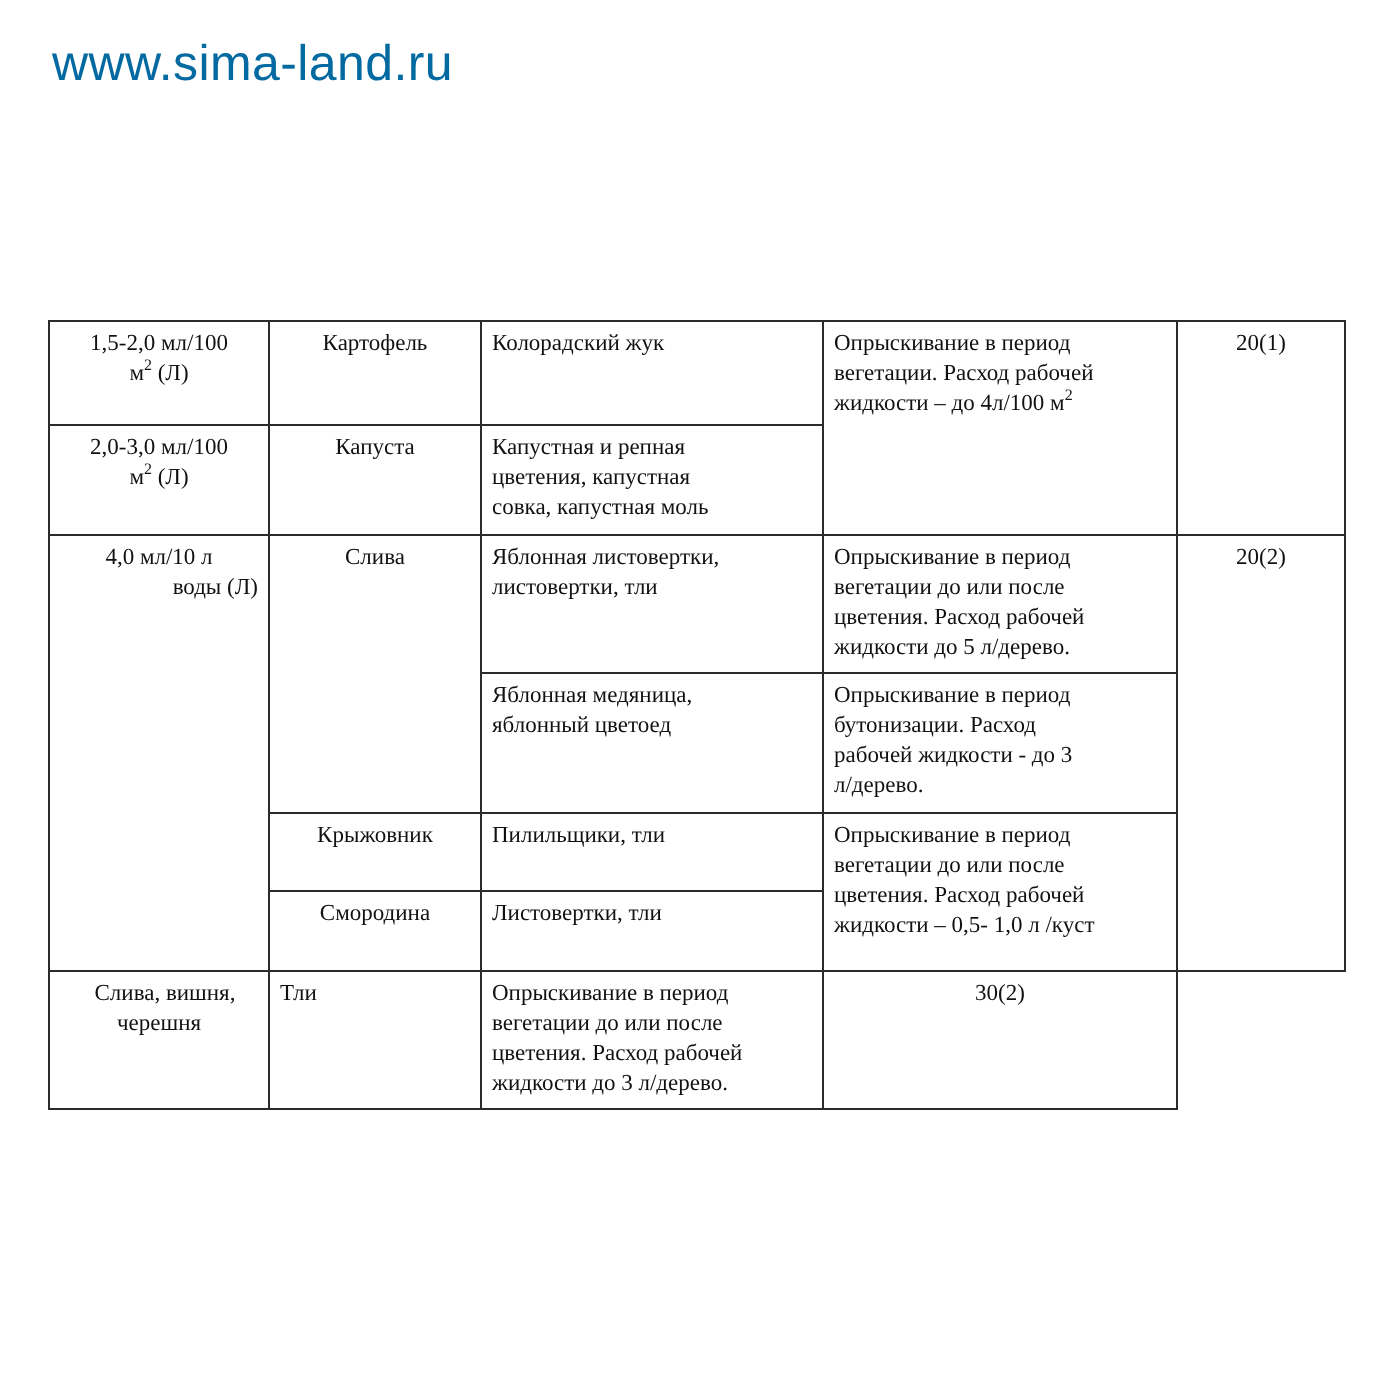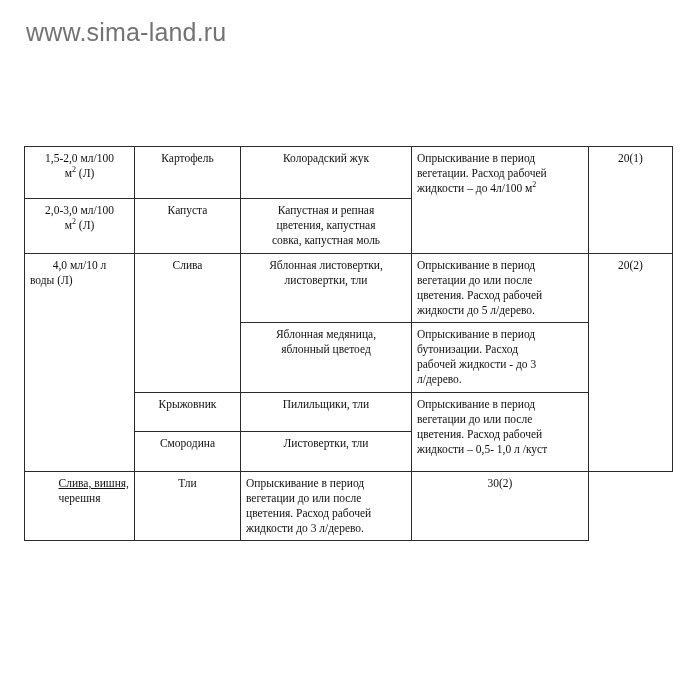--- a/index.html
+++ b/index.html
@@ -15,30 +15,30 @@
     position: relative;
     overflow: hidden;
   }
 
   #watermark {
     position: absolute;
     left: 26px;
     top: 18px;
     font-family: "Liberation Sans", "DejaVu Sans", sans-serif;
     font-size: 25px;
-    color: #737373;
+    color: #0369a1;
     letter-spacing: 0.2px;
     white-space: nowrap;
     user-select: none;
   }
 
   #table-wrap {
     position: absolute;
     left: 24px;
-    top: 146px;
+    top: 160px;
     width: 648px;
   }
 
   table.spec-table {
     border-collapse: collapse;
     width: 648px;
     table-layout: fixed;
     font-size: 11.5px;
     color: #111111;
   }
@@ -56,29 +56,29 @@
   col.c-crop  { width: 106px; }
   col.c-pest  { width: 171px; }
   col.c-app   { width: 177px; }
   col.c-wait  { width: 84px;  }
 
   .rate-cell { text-align: center; }
   .rate-cell .ln1 { display: block; }
   .rate-cell .ln2 { display: block; }
 
   .rate-left .ln1 { display: block; text-align: center; }
-  .rate-left .ln2 { display: block; text-align: left; }
+  .rate-left .ln2 { display: block; text-align: right; }
 
   sup.sup { font-size: 8px; vertical-align: super; line-height: 0; }
 
   .crop-cell { text-align: center; }
-  .crop-two .ln1 { display: block; text-align: right; padding-left: 6px; text-decoration: underline; }
+  .crop-two .ln1 { display: block; text-align: center; padding-left: 6px; }
   .crop-two .ln2 { display: block; text-align: center; }
 
-  .pest-cell { text-align: center; }
+  .pest-cell { }
   .pest-cell .ln { display: block; }
 
   .app-cell { text-align: left; }
   .app-cell .ln { display: block; }
 
   .wait-cell { text-align: center; }
 </style>
 </head>
 <body>
 

